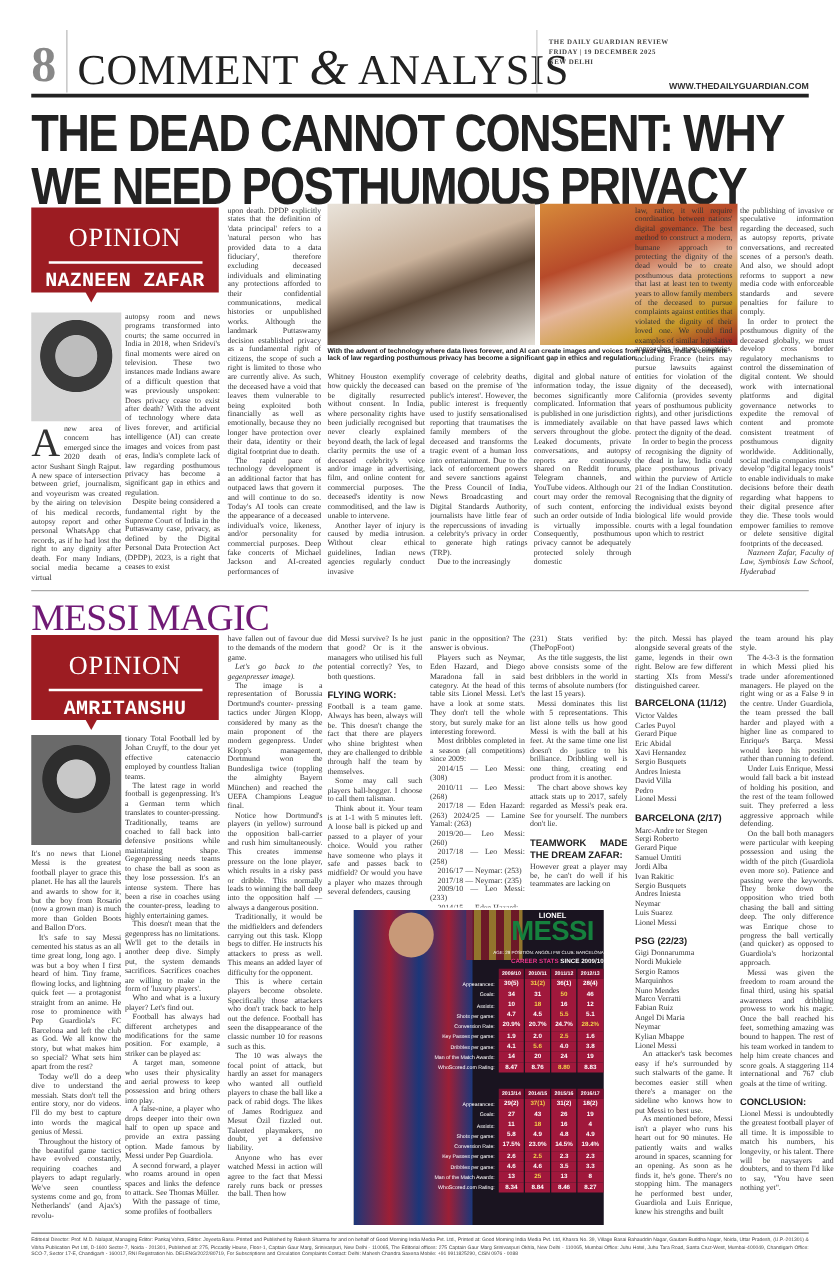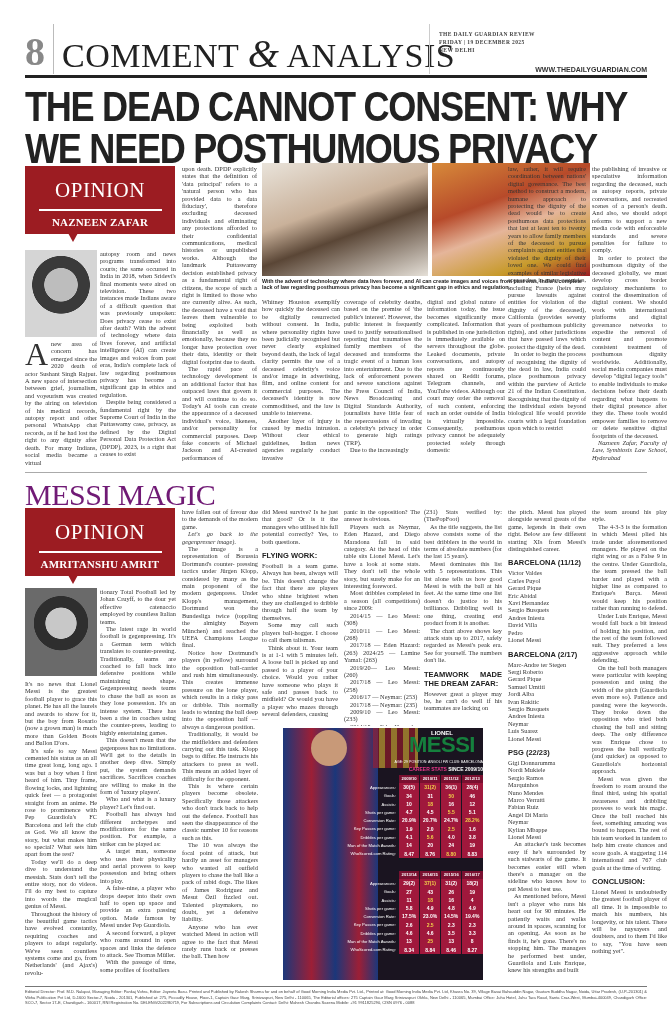--- a/index.html
+++ b/index.html
@@ -10,21 +10,21 @@
 .mh-div{position:absolute;left:28px;top:4px;width:1px;height:50px;background:#bbb}
 .section-title{position:absolute;left:37px;top:10px;font-size:34px;letter-spacing:0.5px;color:#222;font-family:"Liberation Serif",serif}
 .section-title .amp{font-style:italic;font-size:40px}
 .mh-div2{position:absolute;left:404px;top:4px;width:1px;height:50px;background:#ccc}
 .paper-info{position:absolute;left:414px;top:10px;font-size:5.5px;line-height:8px;letter-spacing:0.4px;font-weight:bold;color:#444}
 .website{position:absolute;right:0;top:46px;font-size:7px;font-family:"Liberation Sans",sans-serif;font-weight:bold;color:#333}
 .headline{position:absolute;left:25px;top:86px;width:622px;font-family:"Liberation Sans",sans-serif;font-weight:bold;font-size:42px;line-height:42px;letter-spacing:-1.5px;color:#222;transform:scaleX(0.86);transform-origin:left top;width:723px}
 .op-box{position:absolute;background:#9c1c22;color:#fff;text-align:center}
 .op-box .op{font-family:"Liberation Serif",serif;font-size:21px;letter-spacing:0.5px}
 .op-box .rule{width:82%;height:2px;background:#fff;margin:6px auto 5px}
-.op-box .author{font-family:Liberation Serif, serif;font-weight:bold;font-size:11px;letter-spacing:0.2px}
+.op-box .author{font-family:Liberation Mono, monospace;font-weight:bold;font-size:16px;letter-spacing:0.2px}
 .op-box .tail{position:absolute;bottom:-8px;left:43px;width:0;height:0;border-left:5px solid transparent;border-right:5px solid transparent;border-top:9px solid #9c1c22}
 .photo{position:absolute;background:linear-gradient(180deg,#d8d8d8,#9a9a9a)}
 .col{position:absolute;font-size:6.3px;line-height:7.4px;text-align:justify;color:#333;overflow:hidden}
 .col p{text-indent:6px}
 .col p.noind{text-indent:0}
 .dropcap{float:left;font-size:32px;line-height:26px;margin:1px 3px 0 0;font-family:"Liberation Serif",serif}
 .subhead{font-family:"Liberation Sans",sans-serif;font-weight:bold;font-size:7.5px;line-height:9px;margin:6px 0 2px;color:#222;text-indent:0}
 .roster{text-indent:0}
 .sig{font-style:italic;text-indent:0}
 .img-pair{position:absolute;left:262px;top:163px;width:328px;height:113px;display:flex;gap:4px}

